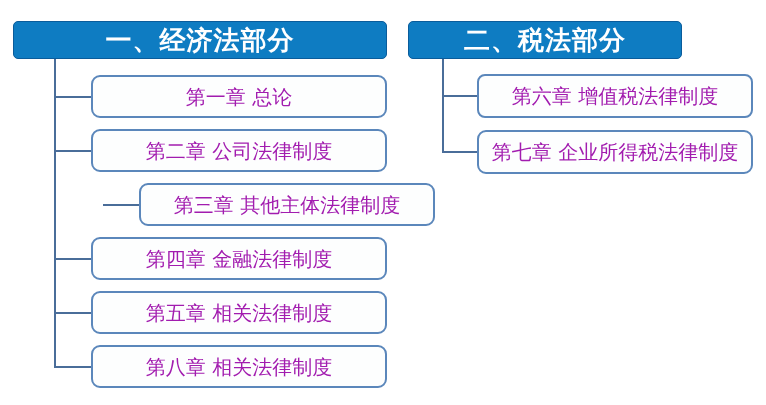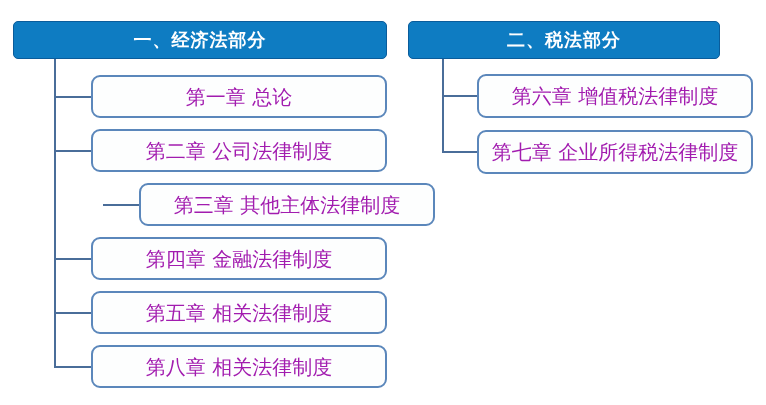--- a/index.html
+++ b/index.html
@@ -13,30 +13,30 @@
     overflow: hidden;
   }
   .header-box {
     position: absolute;
     top: 21px;
     height: 38px;
     background: #0e7cc2;
     border: 1px solid #0a5c9b;
     border-radius: 5px;
     color: #ffffff;
-    font-size: 18px;
+    font-size: 26px;
     font-weight: bold;
     letter-spacing: 1px;
     display: flex;
     align-items: center;
     justify-content: center;
     line-height: 1;
   }
   .header-left  { left: 13px;  width: 374px; }
-  .header-right { left: 408px; width: 312px; }
+  .header-right { left: 408px; width: 274px; }
   .vline {
     position: absolute;
     width: 2px;
     background: #4a6d99;
   }
   .vline-left  { left: 54px;  top: 59px; height: 309px; }
   .vline-right { left: 442px; top: 59px; height: 94px;  }
   .node {
     position: absolute;
     background: #fdfefe;
@@ -61,21 +61,21 @@
   .tree-left .node  { left: 91px;  width: 296px; height: 43px; }
   .tree-left .node::before  { left: -38px; width: 36px; }
   .tree-right .node { left: 477px; width: 276px; height: 44px; }
   .tree-right .node::before { left: -36px; width: 34px; }
   .l-n1 { top: 75px; }
   .l-n2 { top: 129px; }
   .l-n3 { top: 183px; margin-left: 48px; }
   .l-n4 { top: 237px; }
   .l-n5 { top: 291px; }
   .l-n6 { top: 345px; }
-  .r-n1 { top: 74px; }
+  .r-n1 { top: 74px; border-radius: 8px; }
   .r-n2 { top: 130px; }
 </style>
 </head>
 <body>
 
 <div class="canvas">
 
   <section class="tree tree-left">
     <div class="header-box header-left">一、经济法部分</div>
     <div class="vline vline-left"></div>

